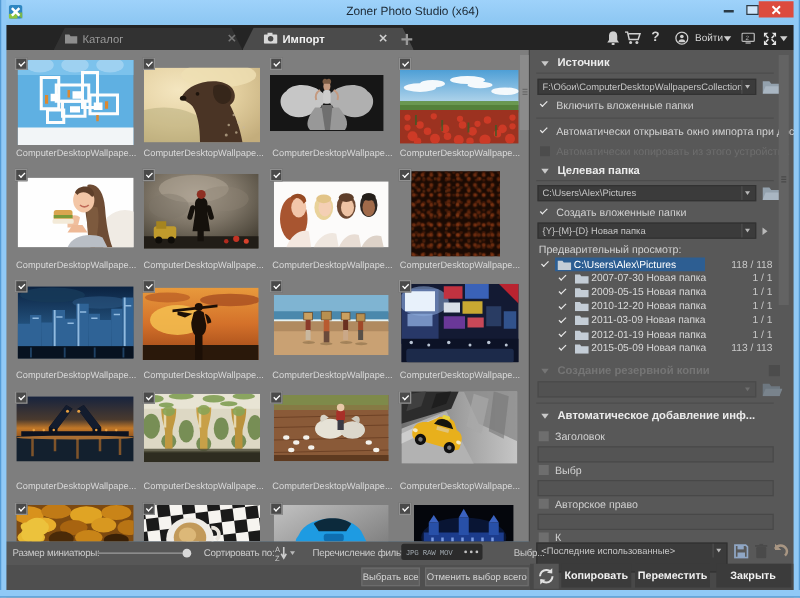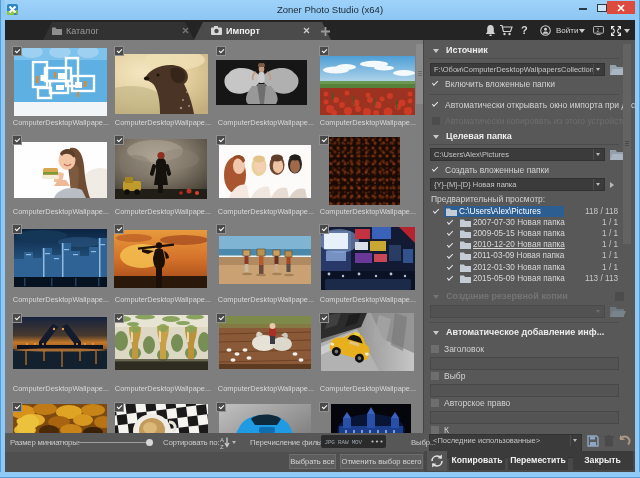--- a/index.html
+++ b/index.html
@@ -842,37 +842,37 @@
     <path d="M0 0.5 L4 0.5 L5 2 L11 2 L11 8 L0 8 Z" fill="#c4cdd6"></path>
   </svg>
 <div class="abs treetxt" style="left:473px;top:228.9px;">2009-05-15 Новая папка</div>
 <div class="abs treenum" style="left:548px;top:228.9px;width:70px;">1 / 1</div>
 <div class="abs chk" style="left:447px;top:241.6px;">
     <i></i>
   </div>
 <svg class="abs" style="left:460px;top:241.1px;" width="11" height="8" viewBox="0 0 11 8">
     <path d="M0 0.5 L4 0.5 L5 2 L11 2 L11 8 L0 8 Z" fill="#c4cdd6"></path>
   </svg>
-<div class="abs treetxt" style="left:473px;top:240.1px;text-decoration:underline;">2010-12-20 Новая папка</div>
+<div class="abs treetxt" style="left:473px;top:240.1px;">2010-12-20 Новая папка</div>
 <div class="abs treenum" style="left:548px;top:240.1px;width:70px;">1 / 1</div>
 <div class="abs chk" style="left:447px;top:252.8px;">
     <i></i>
   </div>
 <svg class="abs" style="left:460px;top:252.3px;" width="11" height="8" viewBox="0 0 11 8">
     <path d="M0 0.5 L4 0.5 L5 2 L11 2 L11 8 L0 8 Z" fill="#c4cdd6"></path>
   </svg>
 <div class="abs treetxt" style="left:473px;top:251.3px;">2011-03-09 Новая папка</div>
 <div class="abs treenum" style="left:548px;top:251.3px;width:70px;">1 / 1</div>
 <div class="abs chk" style="left:447px;top:264.0px;">
     <i></i>
   </div>
 <svg class="abs" style="left:460px;top:263.5px;" width="11" height="8" viewBox="0 0 11 8">
     <path d="M0 0.5 L4 0.5 L5 2 L11 2 L11 8 L0 8 Z" fill="#c4cdd6"></path>
   </svg>
-<div class="abs treetxt" style="left:473px;top:262.5px;">2012-01-30 Новая папка</div>
+<div class="abs treetxt" style="left:473px;top:262.5px;">2012-01-19 Новая папка</div>
 <div class="abs treenum" style="left:548px;top:262.5px;width:70px;">1 / 1</div>
 <div class="abs chk" style="left:447px;top:275.2px;">
     <i></i>
   </div>
 <svg class="abs" style="left:460px;top:274.7px;" width="11" height="8" viewBox="0 0 11 8">
     <path d="M0 0.5 L4 0.5 L5 2 L11 2 L11 8 L0 8 Z" fill="#c4cdd6"></path>
   </svg>
 <div class="abs treetxt" style="left:473px;top:273.7px;">2015-05-09 Новая папка</div>
 <div class="abs treenum" style="left:548px;top:273.7px;width:70px;">113 / 113</div>
 <div class="abs arr dis" style="left:433px;top:295px;"></div>

